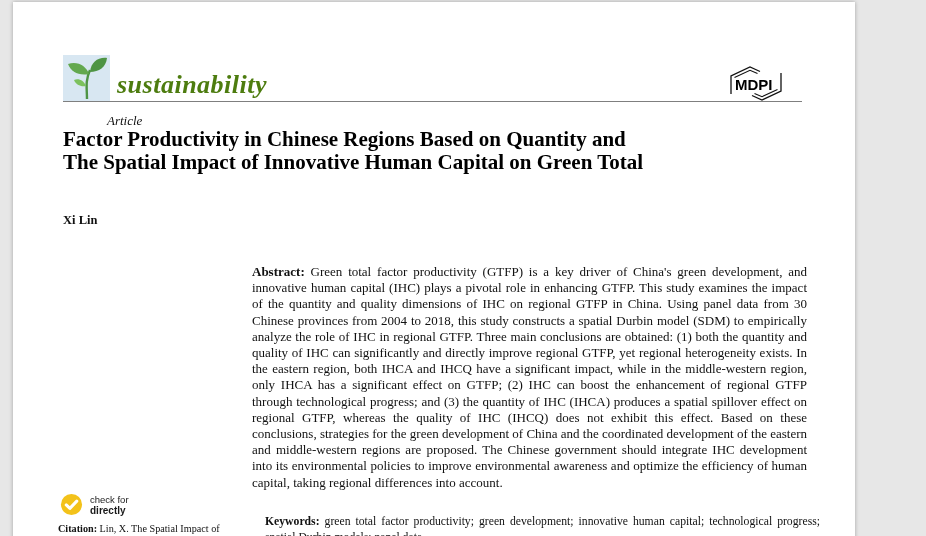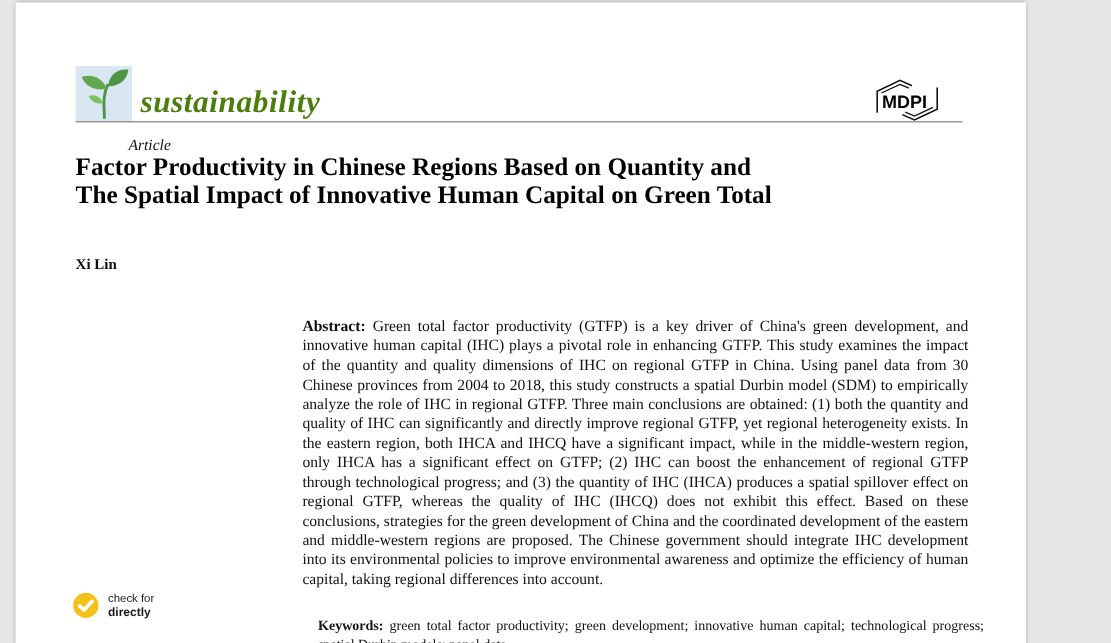--- a/index.html
+++ b/index.html
@@ -165,14 +165,15 @@
   <div class="update-badge">
     <svg width="23" height="23" viewBox="0 0 24 24">
       <circle cx="12" cy="12" r="11" fill="#f3c21a"></circle>
       <path d="M6.5 12.5 L10.3 16 L17.5 8.5" stroke="#ffffff" stroke-width="3.2" fill="none" stroke-linecap="round" stroke-linejoin="round"></path>
     </svg>
     <span class="badge-text">
       <span class="l1">check for</span>
       <span class="l2">directly</span>
     </span>
   </div>
+  <p class="citation"><strong>Citation:</strong> <span>Lin, X. The Spatial Impact of</span></p>
 
 </div>
 
 </body></html>

